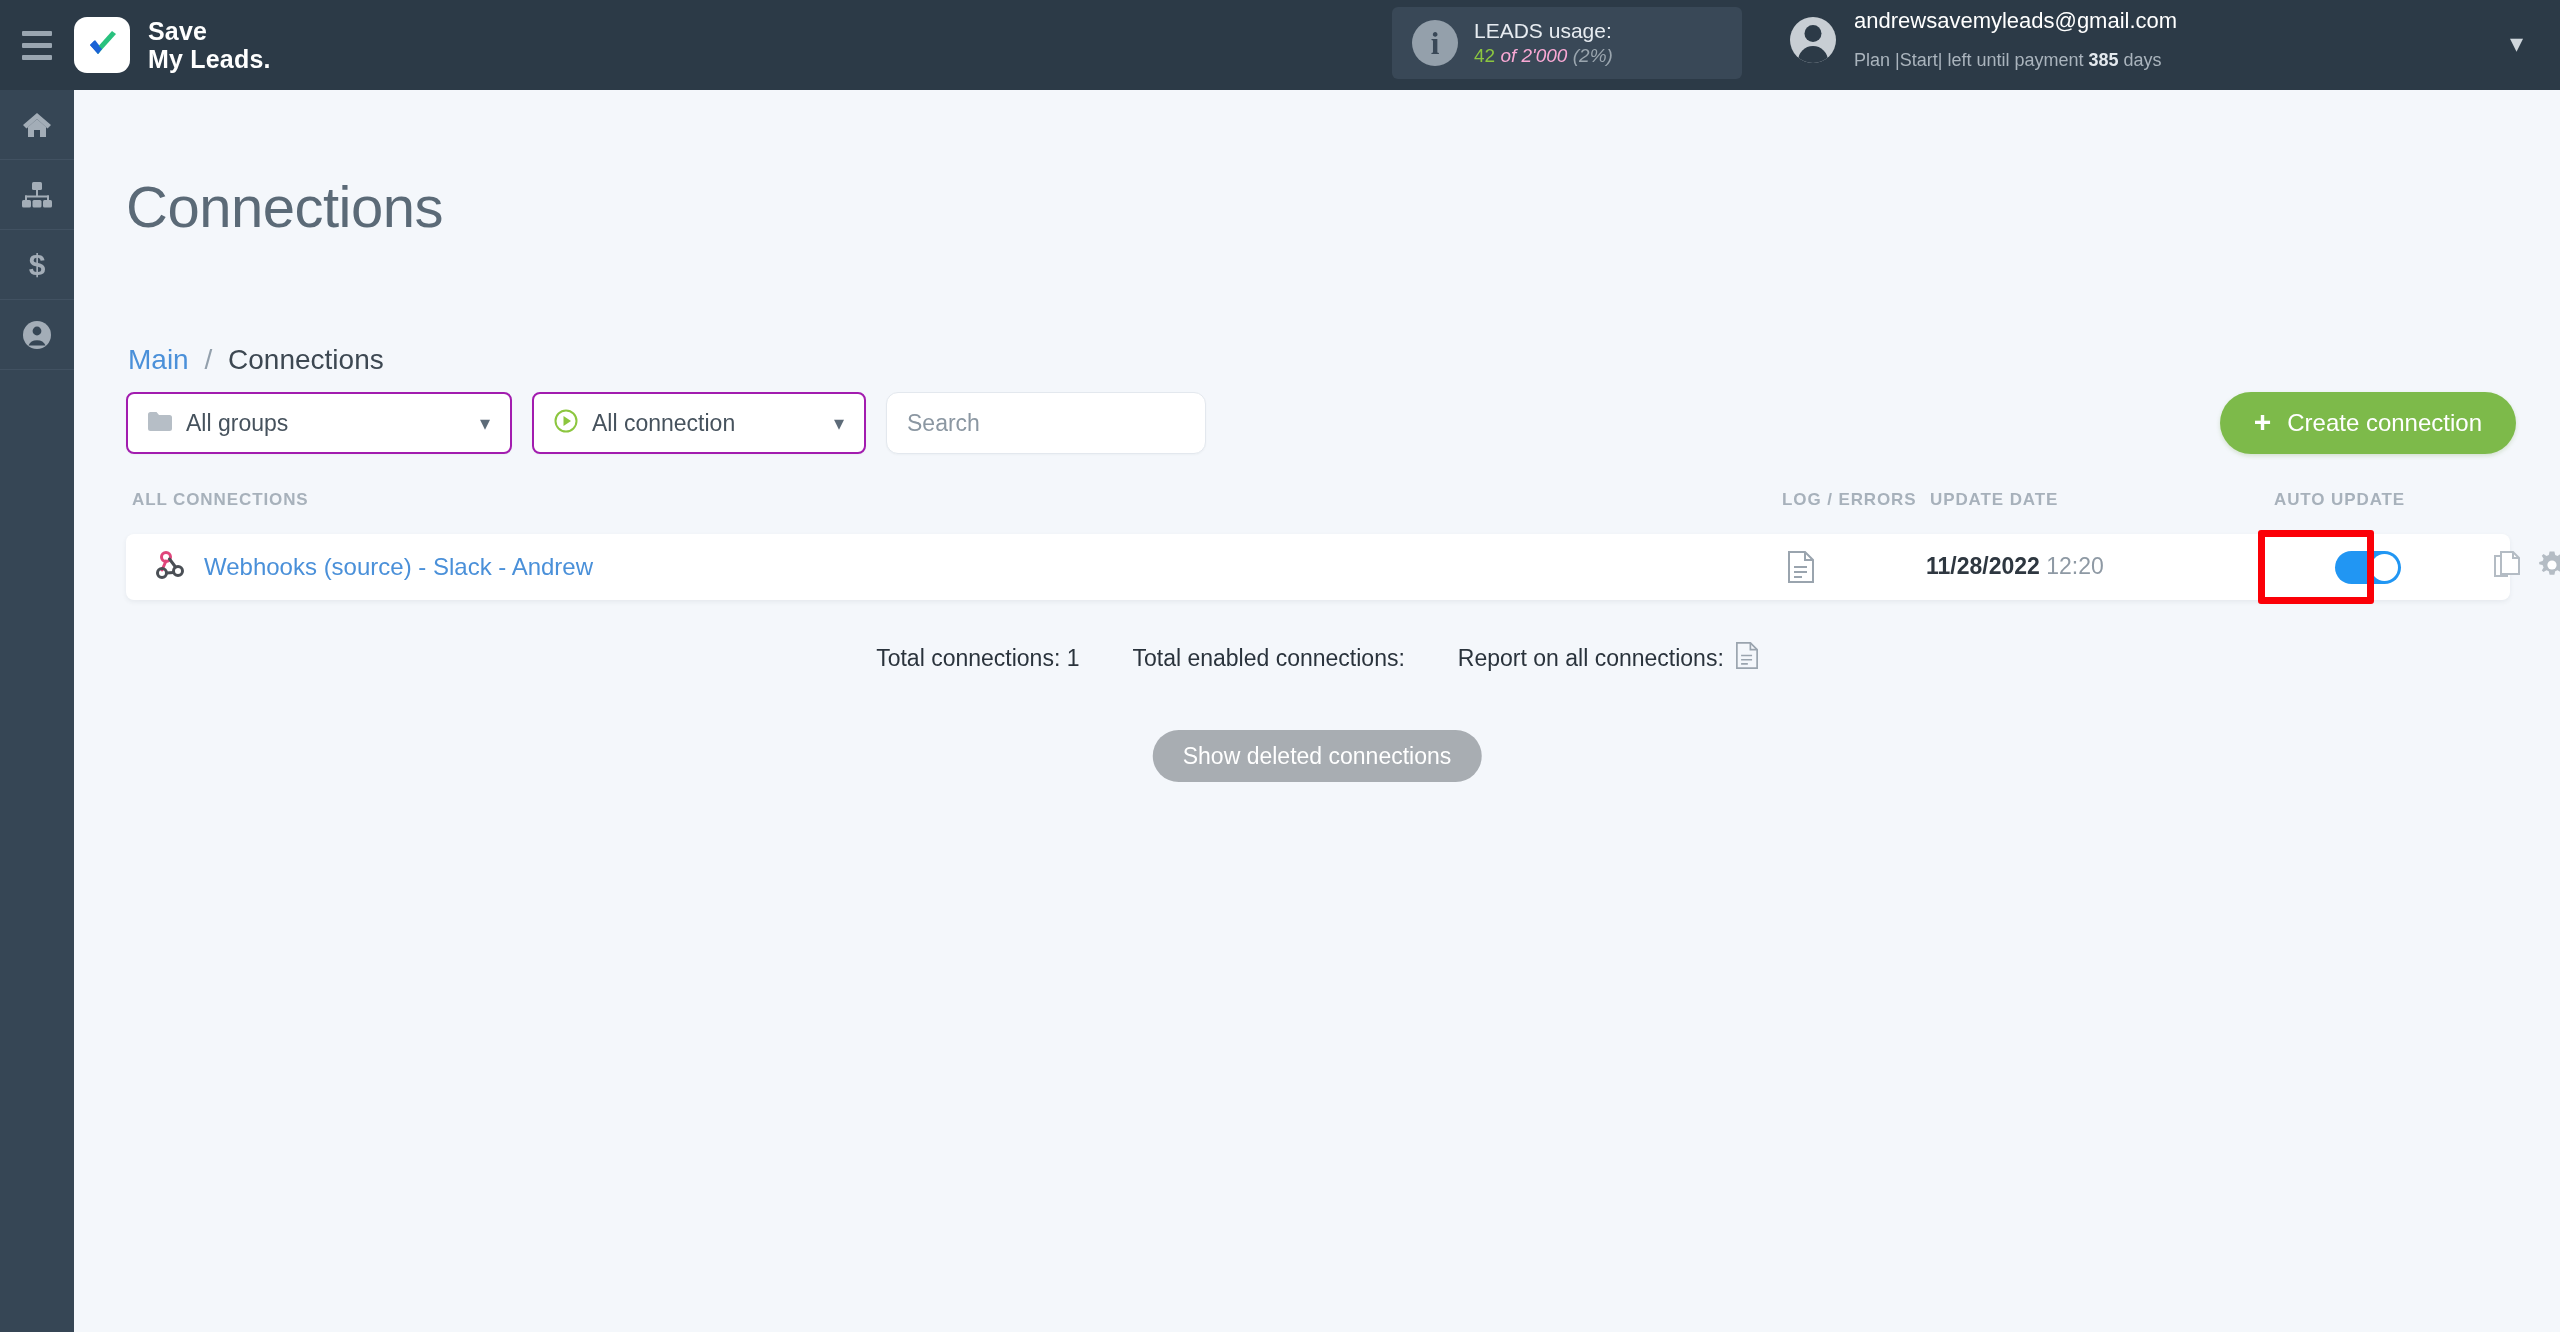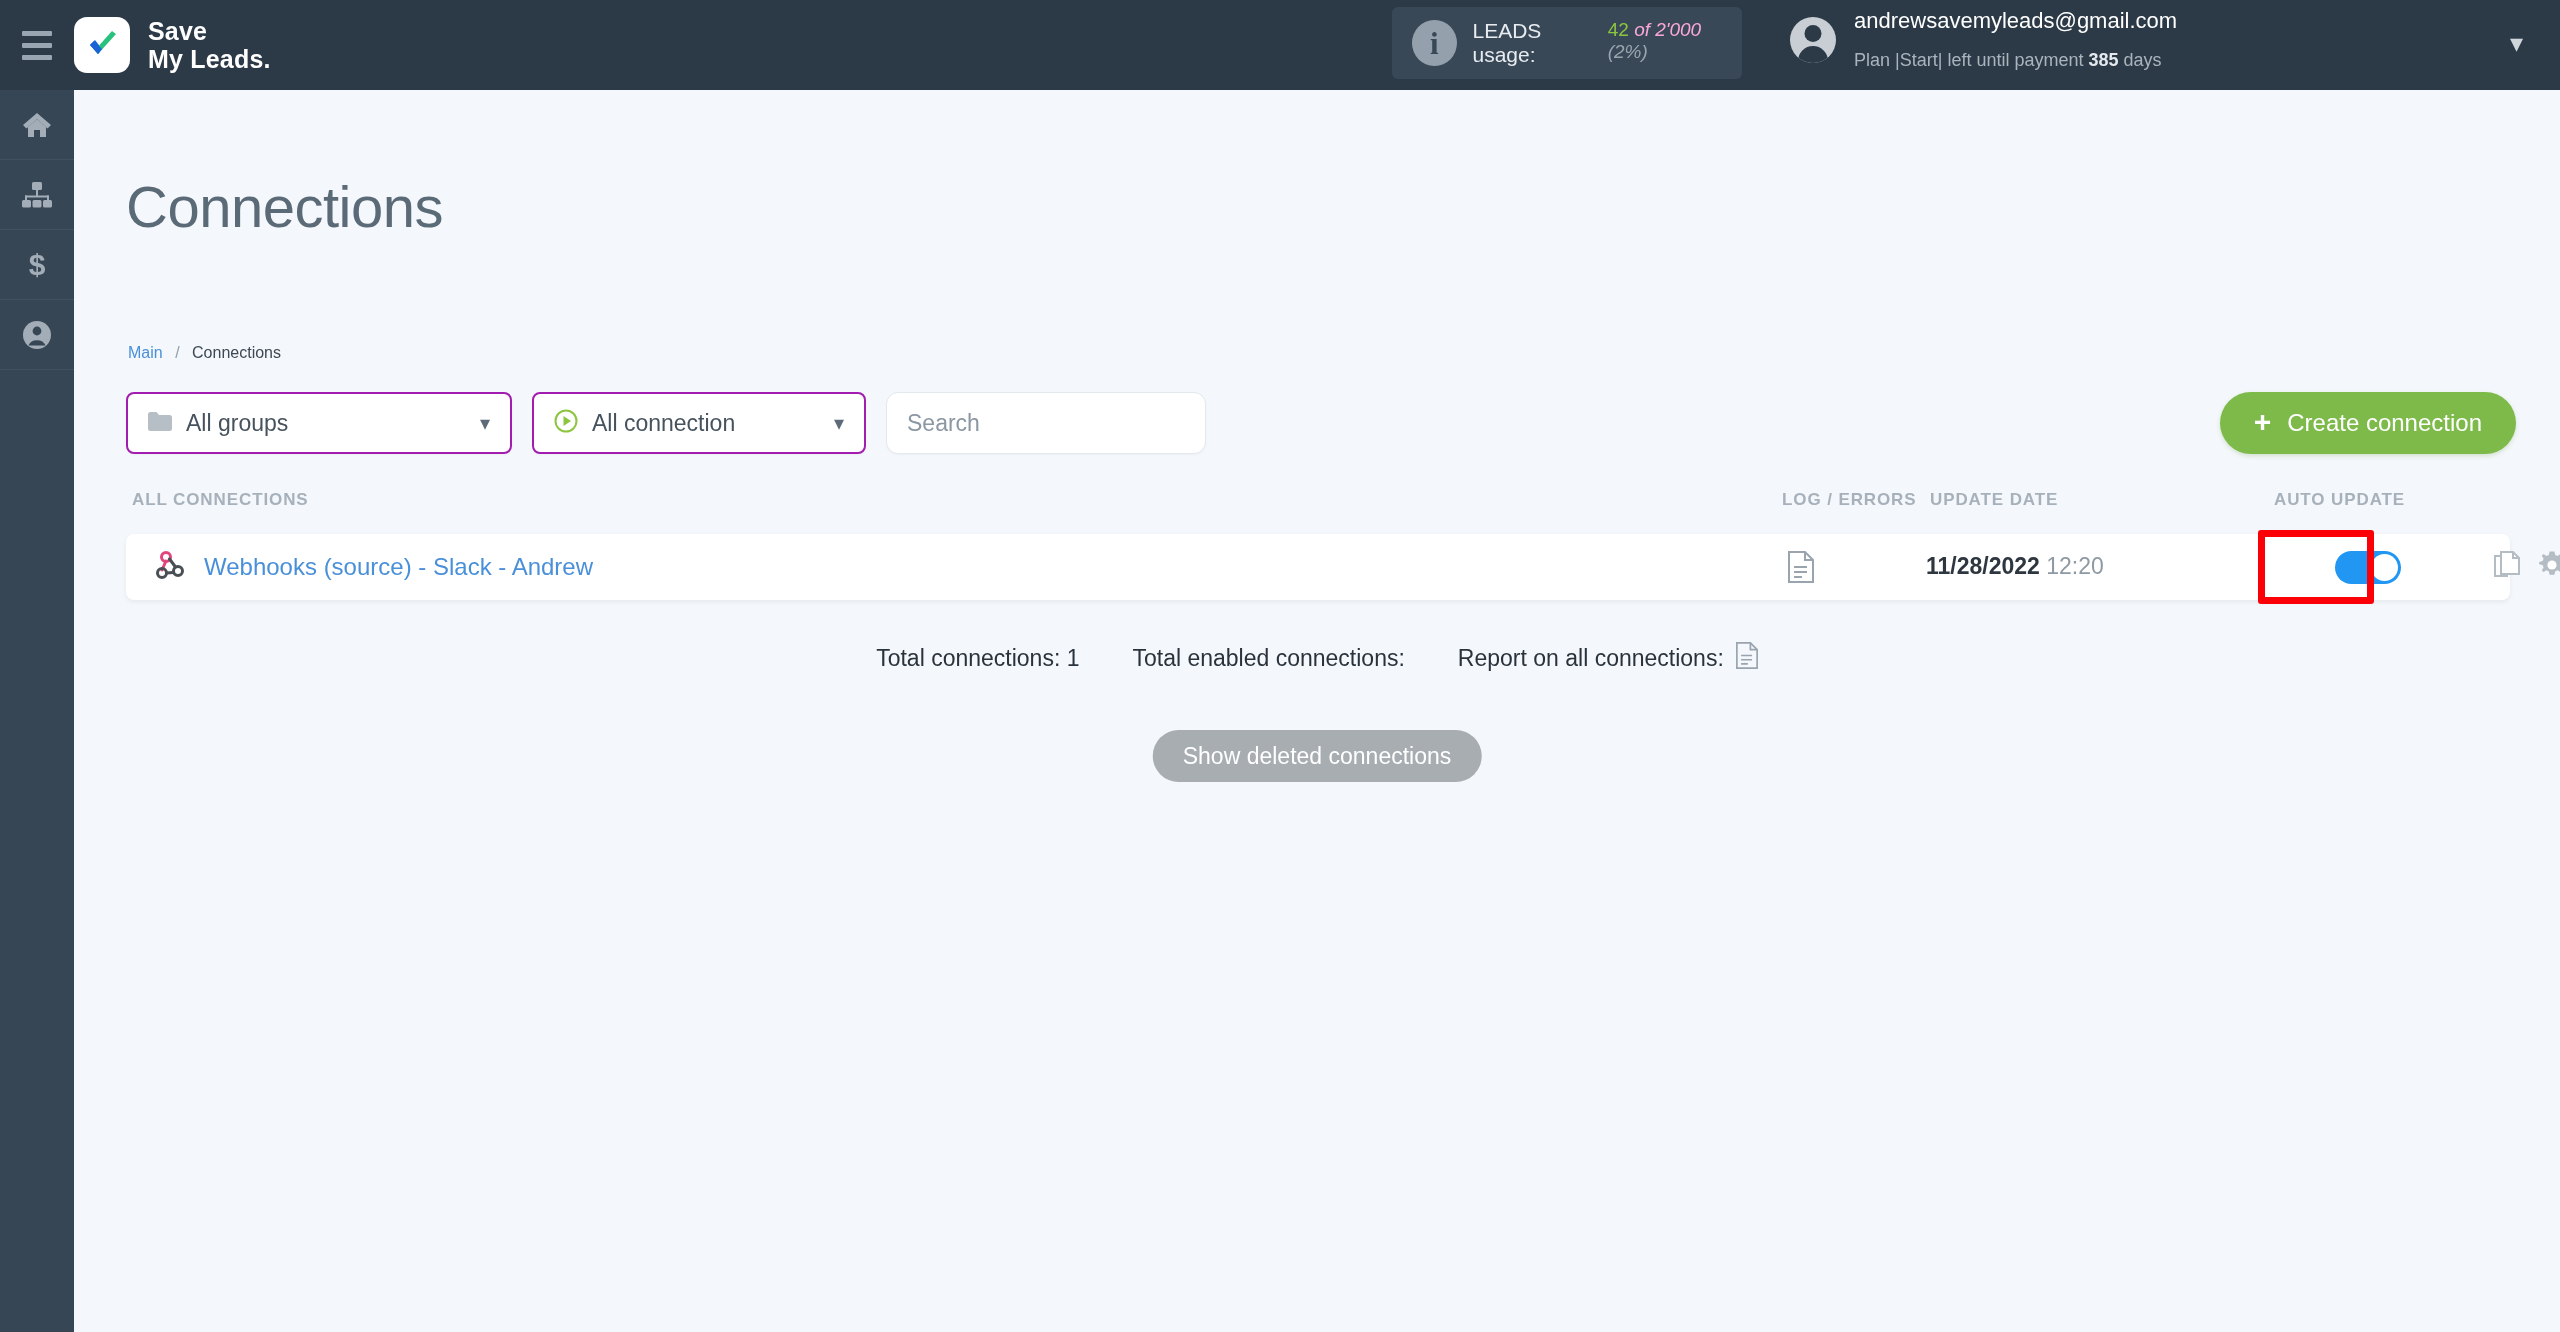--- a/index.html
+++ b/index.html
@@ -45,21 +45,21 @@
     background: #394857; border-radius: 6px;
     display: flex; align-items: center; padding-left: 20px; gap: 16px;
   }
   .leads-info-icon {
     width: 46px; height: 46px; border-radius: 50%;
     background: #94a0ab; color: #394857;
     display: flex; align-items: center; justify-content: center;
     font-family: "Liberation Serif", serif;
     font-weight: bold; font-size: 31px; line-height: 1;
   }
-  .leads-lines { display: flex; gap: 2px; }
+  .leads-lines { display: flex; flex-direction: column; gap: 2px; }
   .leads-title { color: #e7ecf1; font-size: 21px; }
   .leads-usage { font-size: 19px; font-style: italic; }
   .leads-usage .num { color: #8cc63f; font-style: normal; }
   .leads-usage .of { color: #f9a8d4; }
   .leads-usage .pct { color: #9aa5ae; }
 
   .account {
     position: absolute; left: 1790px; top: 8px;
     display: flex; align-items: center; gap: 18px;
   }
@@ -103,21 +103,21 @@
   
   .content { position: absolute; left: 74px; top: 90px; width: 2486px; height: 1242px; margin-top: 40px; }
 
   .page-title {
     position: absolute; left: 52px; top: 43px;
     font-size: 58px; color: #5b6a77; font-weight: normal;
     letter-spacing: -0.5px;
   }
   .breadcrumb {
     position: absolute; left: 54px; top: 214px;
-    font-size: 16px; color: #3d4852;
+    font-size: 28px; color: #3d4852;
   }
   .breadcrumb .bc-link { color: #4a90d9; cursor: pointer; }
   .breadcrumb .bc-sep { color: #93a0ac; margin: 0 8px; }
 
   
   .filters { position: absolute; left: 52px; top: 262px; display: flex; gap: 20px; }
   .ctl {
     height: 62px; background: #ffffff; border: 2px solid #a21caf;
     border-radius: 8px; display: flex; align-items: center;
     padding: 0 20px; cursor: pointer;

